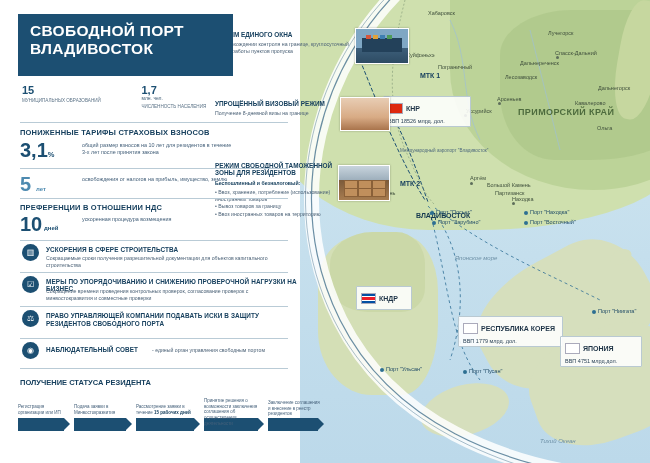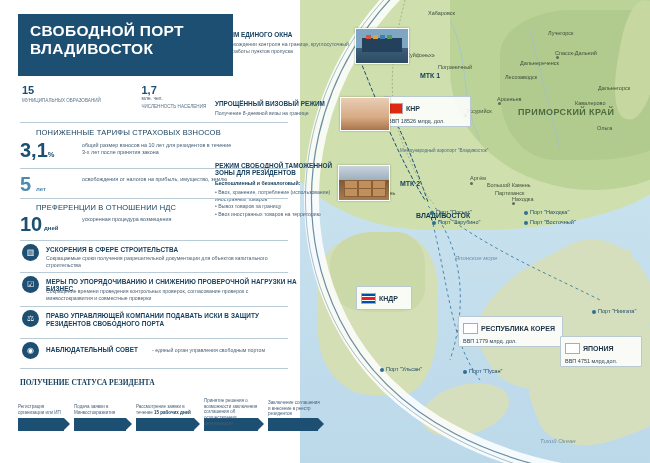--- a/index.html
+++ b/index.html
@@ -93,34 +93,34 @@
   .title-block .l2{font-size:15.5px;font-weight:bold;letter-spacing:.3px;line-height:1.05;margin-top:2px;}
 
   .stats{position:absolute;left:22px;top:84px;width:225px;display:flex;gap:14px;}
   .stat{flex:1;}
   .stat .num{font-size:11px;font-weight:bold;color:#1c4f72;}
   .stat .unit{font-size:5px;color:#46637a;line-height:1.15;}
   .stat .cap{font-size:4.6px;color:#5d7488;line-height:1.2;margin-top:2px;}
 
   .rule{position:absolute;height:1px;background:#b9cbd6;}
 
-  .sec-head{position:absolute;font-size:7.5px;font-weight:normal;color:#17405e;letter-spacing:.2px;margin-left:16px;}
+  .sec-head{position:absolute;font-size:7.5px;font-weight:bold;color:#17405e;letter-spacing:.2px;}
 
   .bignum{position:absolute;font-size:20px;font-weight:bold;color:#1c4f72;line-height:1;}
   .bignum small{font-size:7.5px;font-weight:bold;}
   .bigdesc{position:absolute;font-size:5.4px;color:#44607a;line-height:1.35;}
   .circle-ic{
     position:absolute;width:17px;height:17px;border-radius:50%;
     background:#1c4f72;color:#fff;font-size:8px;line-height:17px;text-align:center;
   }
   .b-title{position:absolute;font-size:6.4px;font-weight:bold;color:#17405e;letter-spacing:.1px;}
   .b-text{position:absolute;font-size:5.2px;color:#4c6277;line-height:1.3;}
 
   
-  .tl-head{position:absolute;left:20px;top:378px;font-size:7.5px;font-weight:bold;color:#17405e;font-family:Liberation Serif, serif;}
+  .tl-head{position:absolute;left:20px;top:378px;font-size:7.5px;font-weight:bold;color:#17405e;}
   .tl{position:absolute;left:18px;top:390px;width:302px;height:62px;}
   .tl-step{position:absolute;top:28px;height:13px;background:#1c4f72;}
   .tl-step .arrowhead{position:absolute;right:-6px;top:0;width:0;height:0;border-top:6.5px solid transparent;border-bottom:6.5px solid transparent;border-left:6px solid #1c4f72;}
   .tl-txt{position:absolute;font-size:4.5px;color:#44607a;line-height:1.25;}
   .tl-txt b{color:#17405e;}
 
   
   .photo{position:absolute;border:1px solid #fff;box-shadow:0 0 2px rgba(0,0,0,.3);overflow:hidden;}
   .ph1{left:355px;top:28px;width:52px;height:34px;background:linear-gradient(180deg,#7fa7c4 0%,#7fa7c4 55%,#3d5f7a 56%,#2d4b63 100%);}
   .ph1 .ship{position:absolute;left:6px;top:9px;width:40px;height:14px;background:#23415a;}

